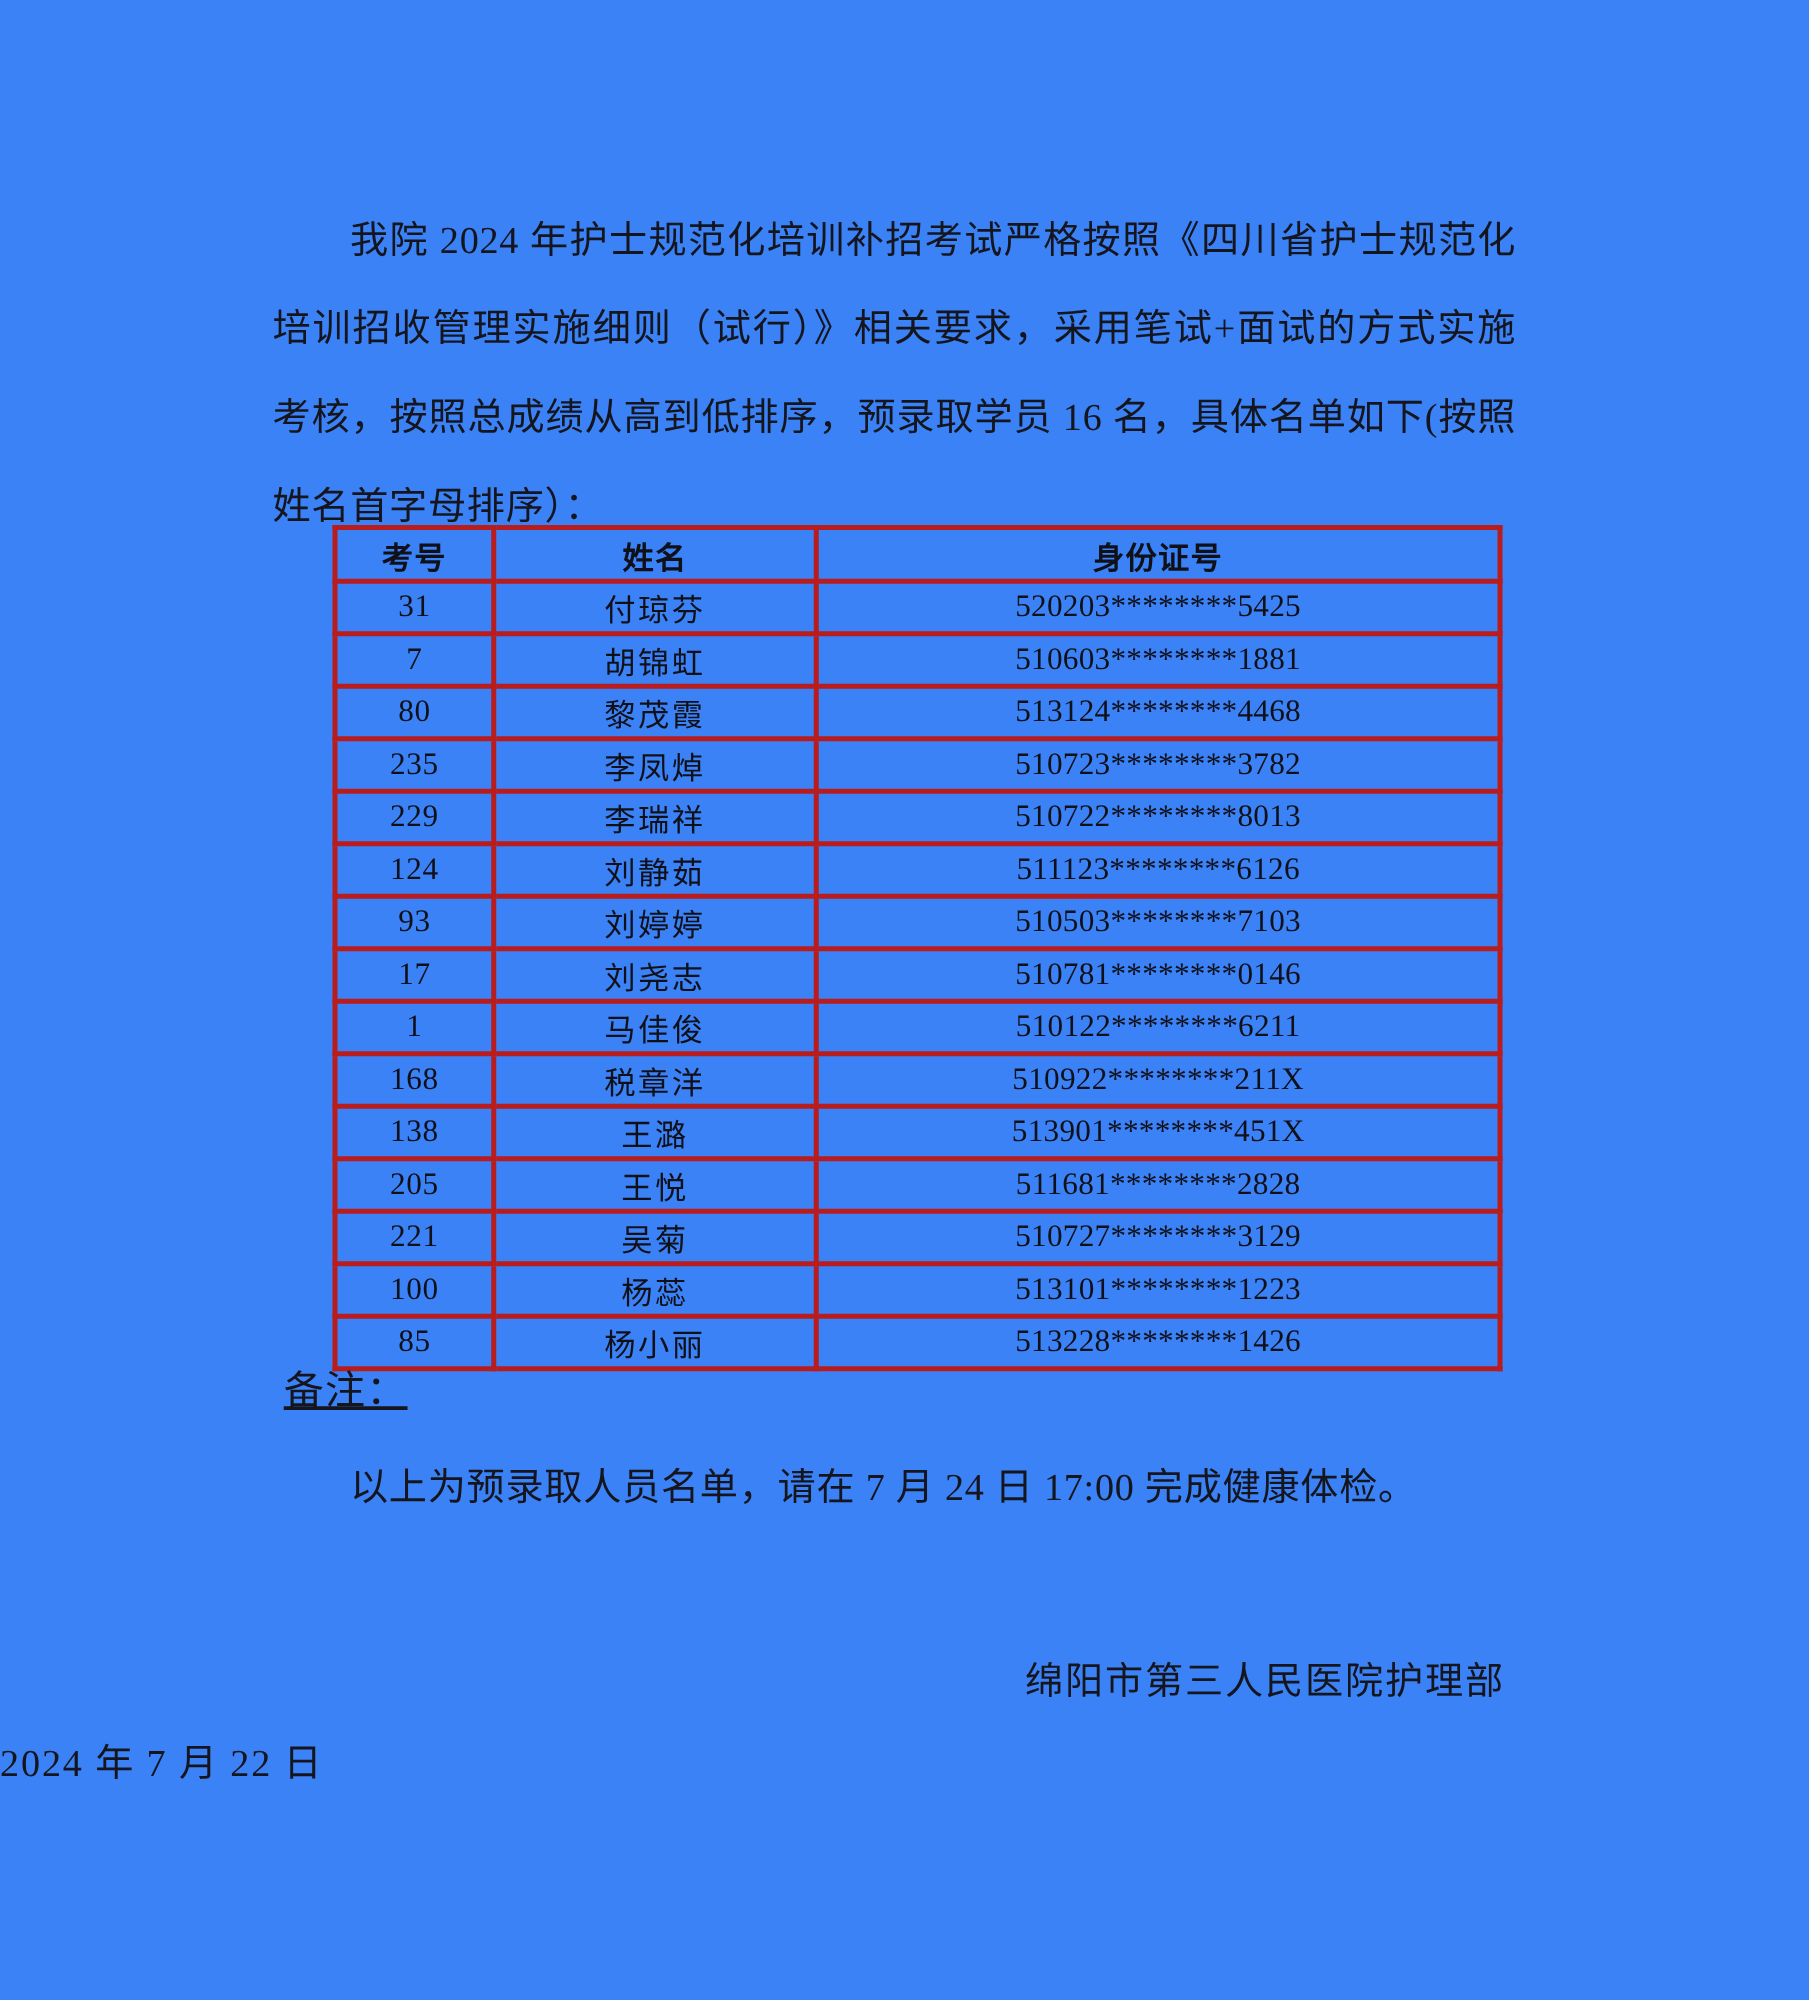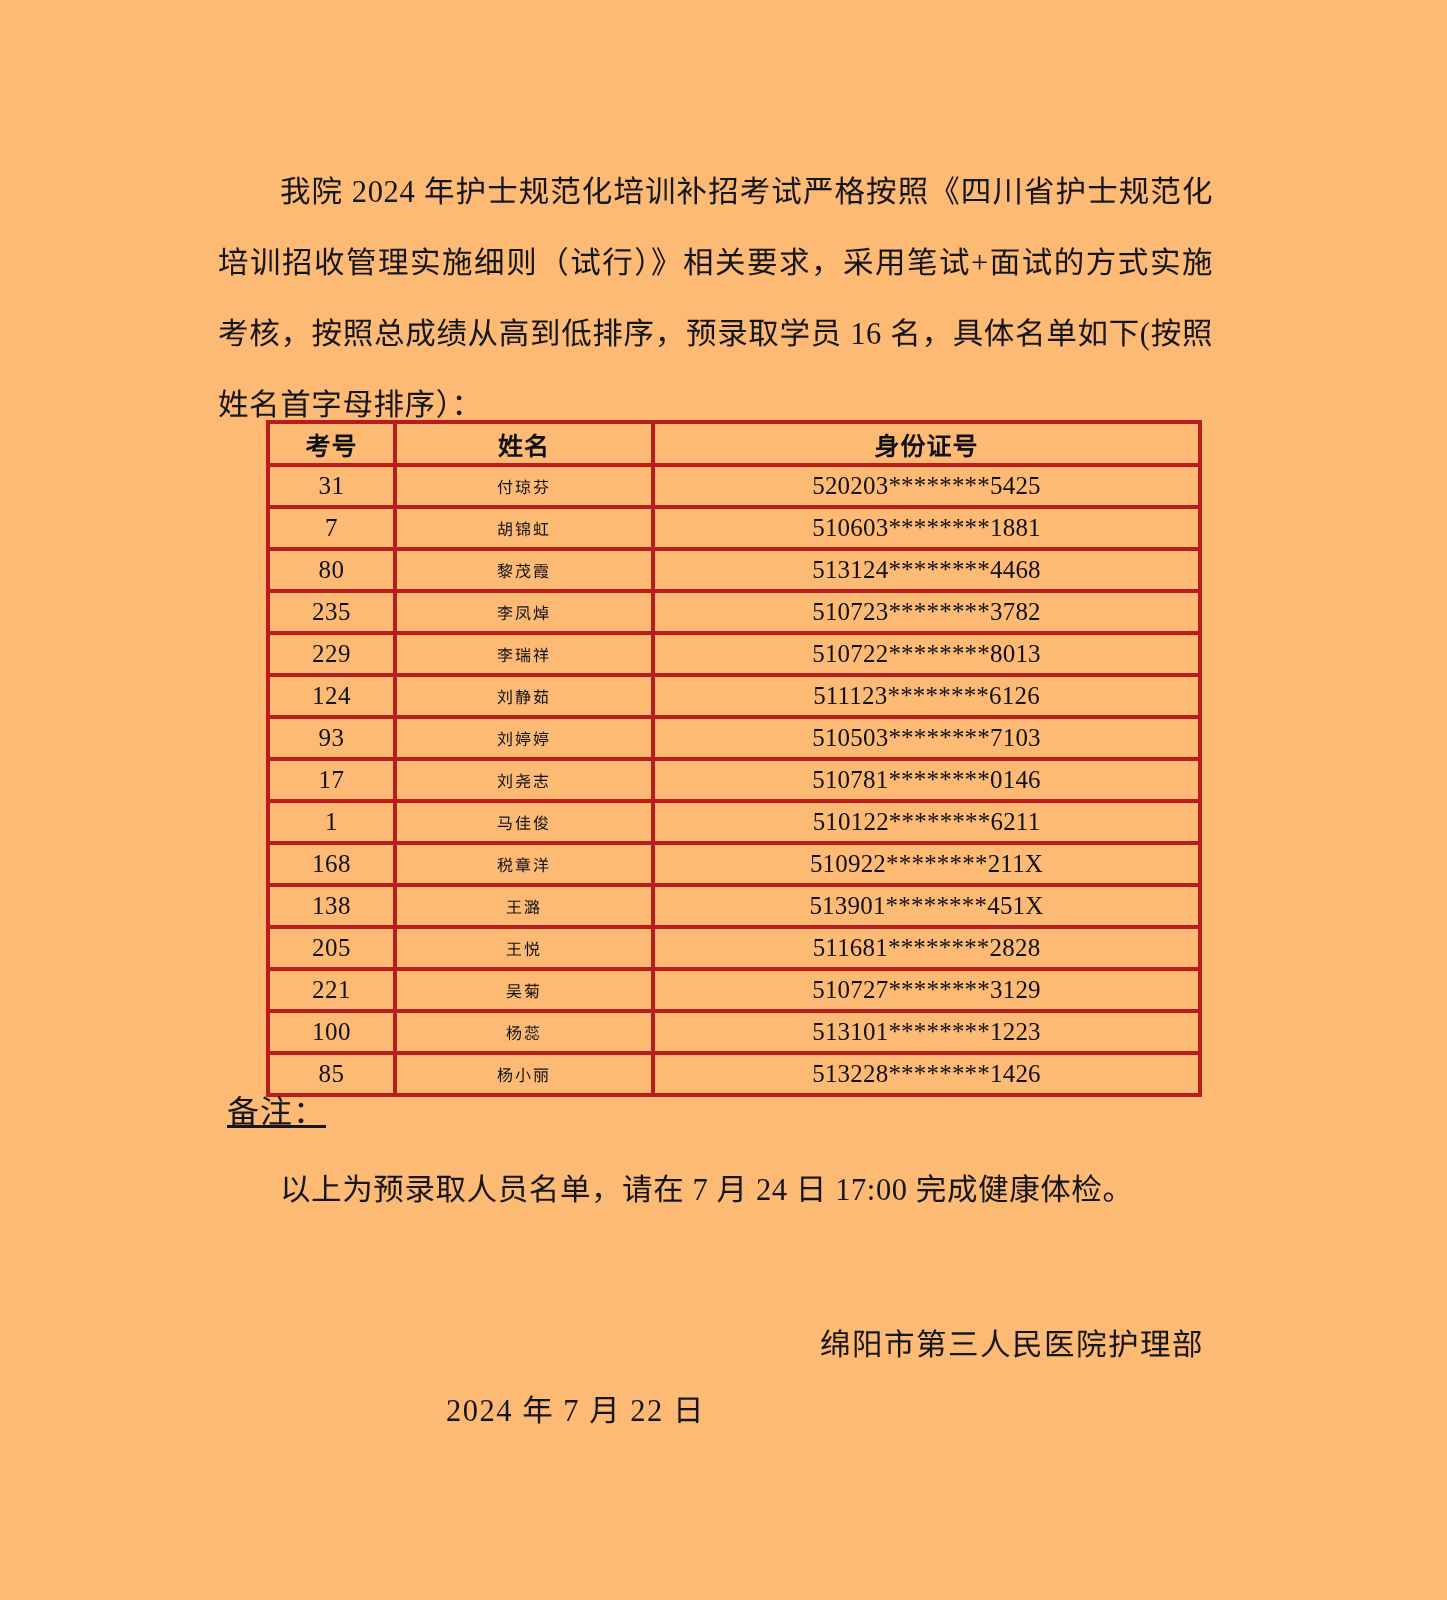--- a/index.html
+++ b/index.html
@@ -16,21 +16,21 @@
     color: #0d0d14;
     overflow: hidden;
   }
 
   .page {
     position: absolute;
     left: 0;
     top: 0;
     width: 1447px;
     height: 1600px;
-    background: #fdba74;
+    background: #3b82f6;
   }
 
   
   .intro {
     position: absolute;
     left: 218px;
     top: 126px;
     width: 995px;
     font-size: 30.5px;
     line-height: 71px;
@@ -71,21 +71,21 @@
     font-size: 25px;
     font-weight: bold;
     height: 39px;
     letter-spacing: 1px;
   }
   table.roster td.num {
     font-size: 25px;
     letter-spacing: 0.5px;
   }
   table.roster td.name {
-    font-size: 16px;
+    font-size: 25px;
     letter-spacing: 2px;
   }
   table.roster td.idno {
     font-size: 25px;
     letter-spacing: 0.2px;
     white-space: nowrap;
   }
 
   
   .remark-label {
@@ -119,21 +119,21 @@
     text-align: right;
     font-size: 30.5px;
     letter-spacing: 1.5px;
     color: #15151d;
   }
   .sign-date {
     position: absolute;
     left: 0;
     top: 1386px;
     width: 1151px;
-    text-align: center;
+    text-align: left;
     font-size: 30.5px;
     letter-spacing: 1.5px;
     color: #15151d;
   }
 </style>
 </head>
 <body>
 
 <div class="page">
 

